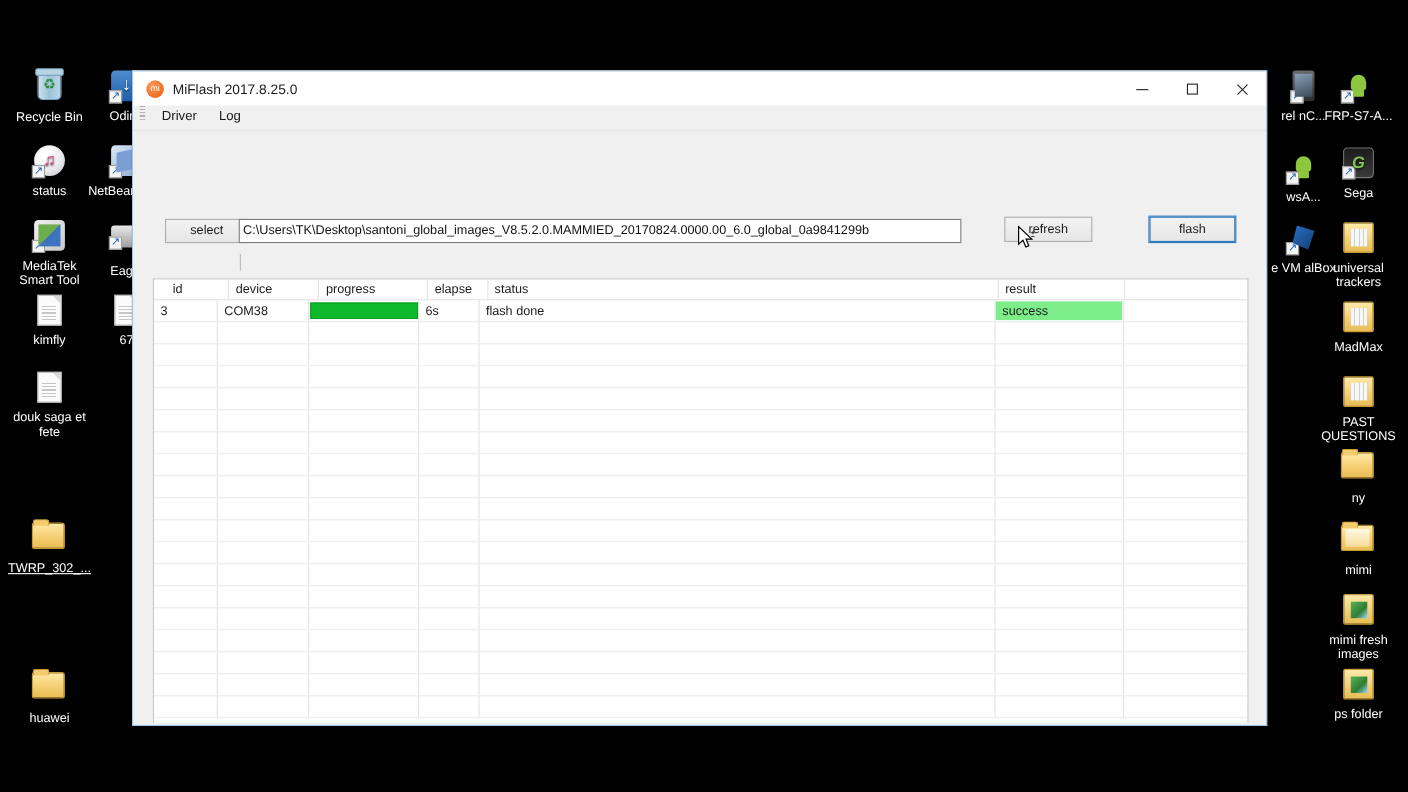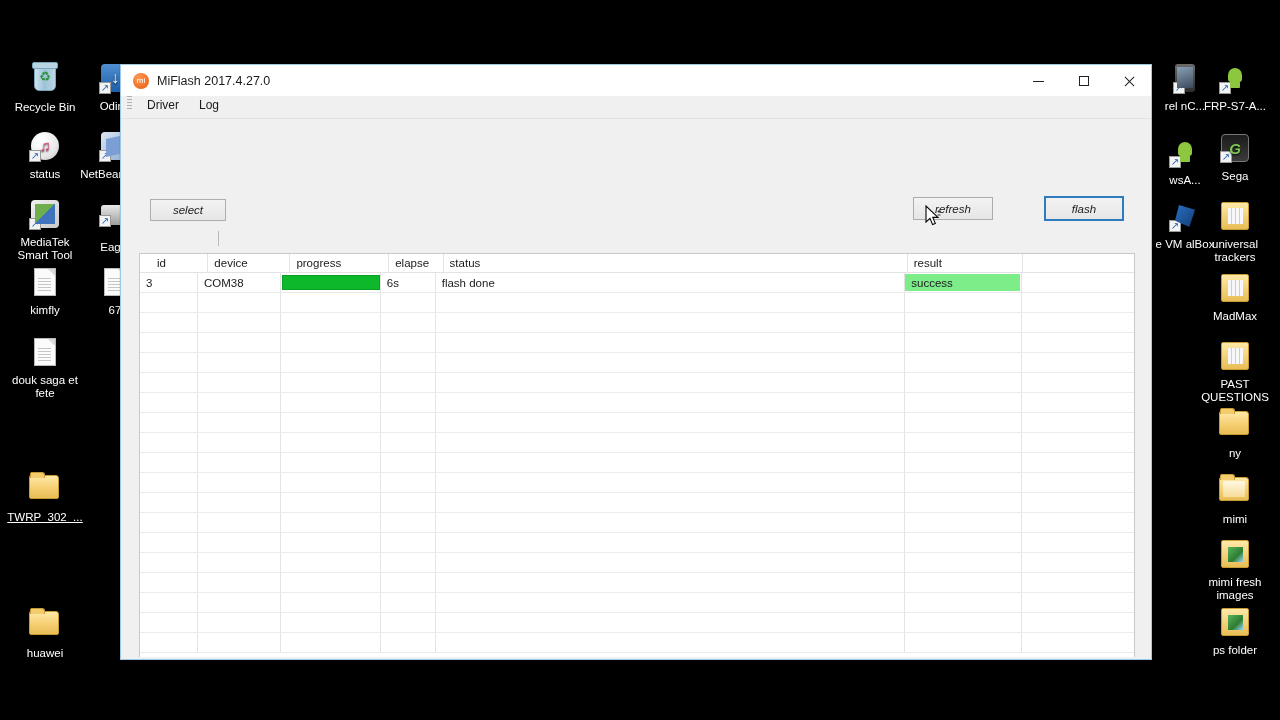--- a/index.html
+++ b/index.html
@@ -192,21 +192,20 @@
   }
   .menuitem {
     font-size: 12px; color: #1a1a1a;
     padding: 2px 10px;
   }
 
   .toolarea {
     position: relative;
     height: 126px;
     background: #f0f0f0;
-    font-style: italic;
   }
   .btn {
     position: absolute;
     background: linear-gradient(180deg,#f3f3f3,#e6e6e6);
     border: 1px solid #adadad;
     font-size: 11.5px;
     color: #1a1a1a;
     display: flex; align-items: center; justify-content: center;
     font-family: "Liberation Sans", sans-serif;
   }
@@ -456,21 +455,21 @@
           <div class="sh-app art-folderimg"></div>
         </div>
         <span class="icon-label">ps folder</span>
       </div>
     </div>
 
   <div id="window">
 
     <div class="titlebar">
       <span class="appicon"></span>
-      <span class="title">MiFlash 2017.4.27.0</span>
+      <span class="title">MiFlash 2017.8.25.0</span>
       <div class="winbtns">
         <div class="winbtn">
           <span class="gl-min"></span>
         </div>
         <div class="winbtn">
           <span class="gl-max"></span>
         </div>
         <div class="winbtn close">
           <span class="gl-close"></span>
         </div>
@@ -479,20 +478,21 @@
 
     <div class="menubar">
       <span class="grip"></span>
       <span class="menuitem">Driver</span>
       <span class="menuitem">Log</span>
     </div>
 
     <div class="toolarea">
       <div class="btn" id="select-btn">select</div>
 
+      <div id="path-field" title="select rom path">C:\Users\TK\Desktop\santoni_global_images_V8.5.2.0.MAMMIED_20170824.0000.00_6.0_global_0a9841299b</div>
 
       <div id="caret"></div>
 
       <div class="btn" id="refresh-btn">refresh</div>
 
       <div class="btn" id="flash-btn">flash</div>
     </div>
 
     <div id="grid">
       <div class="row hdr">

